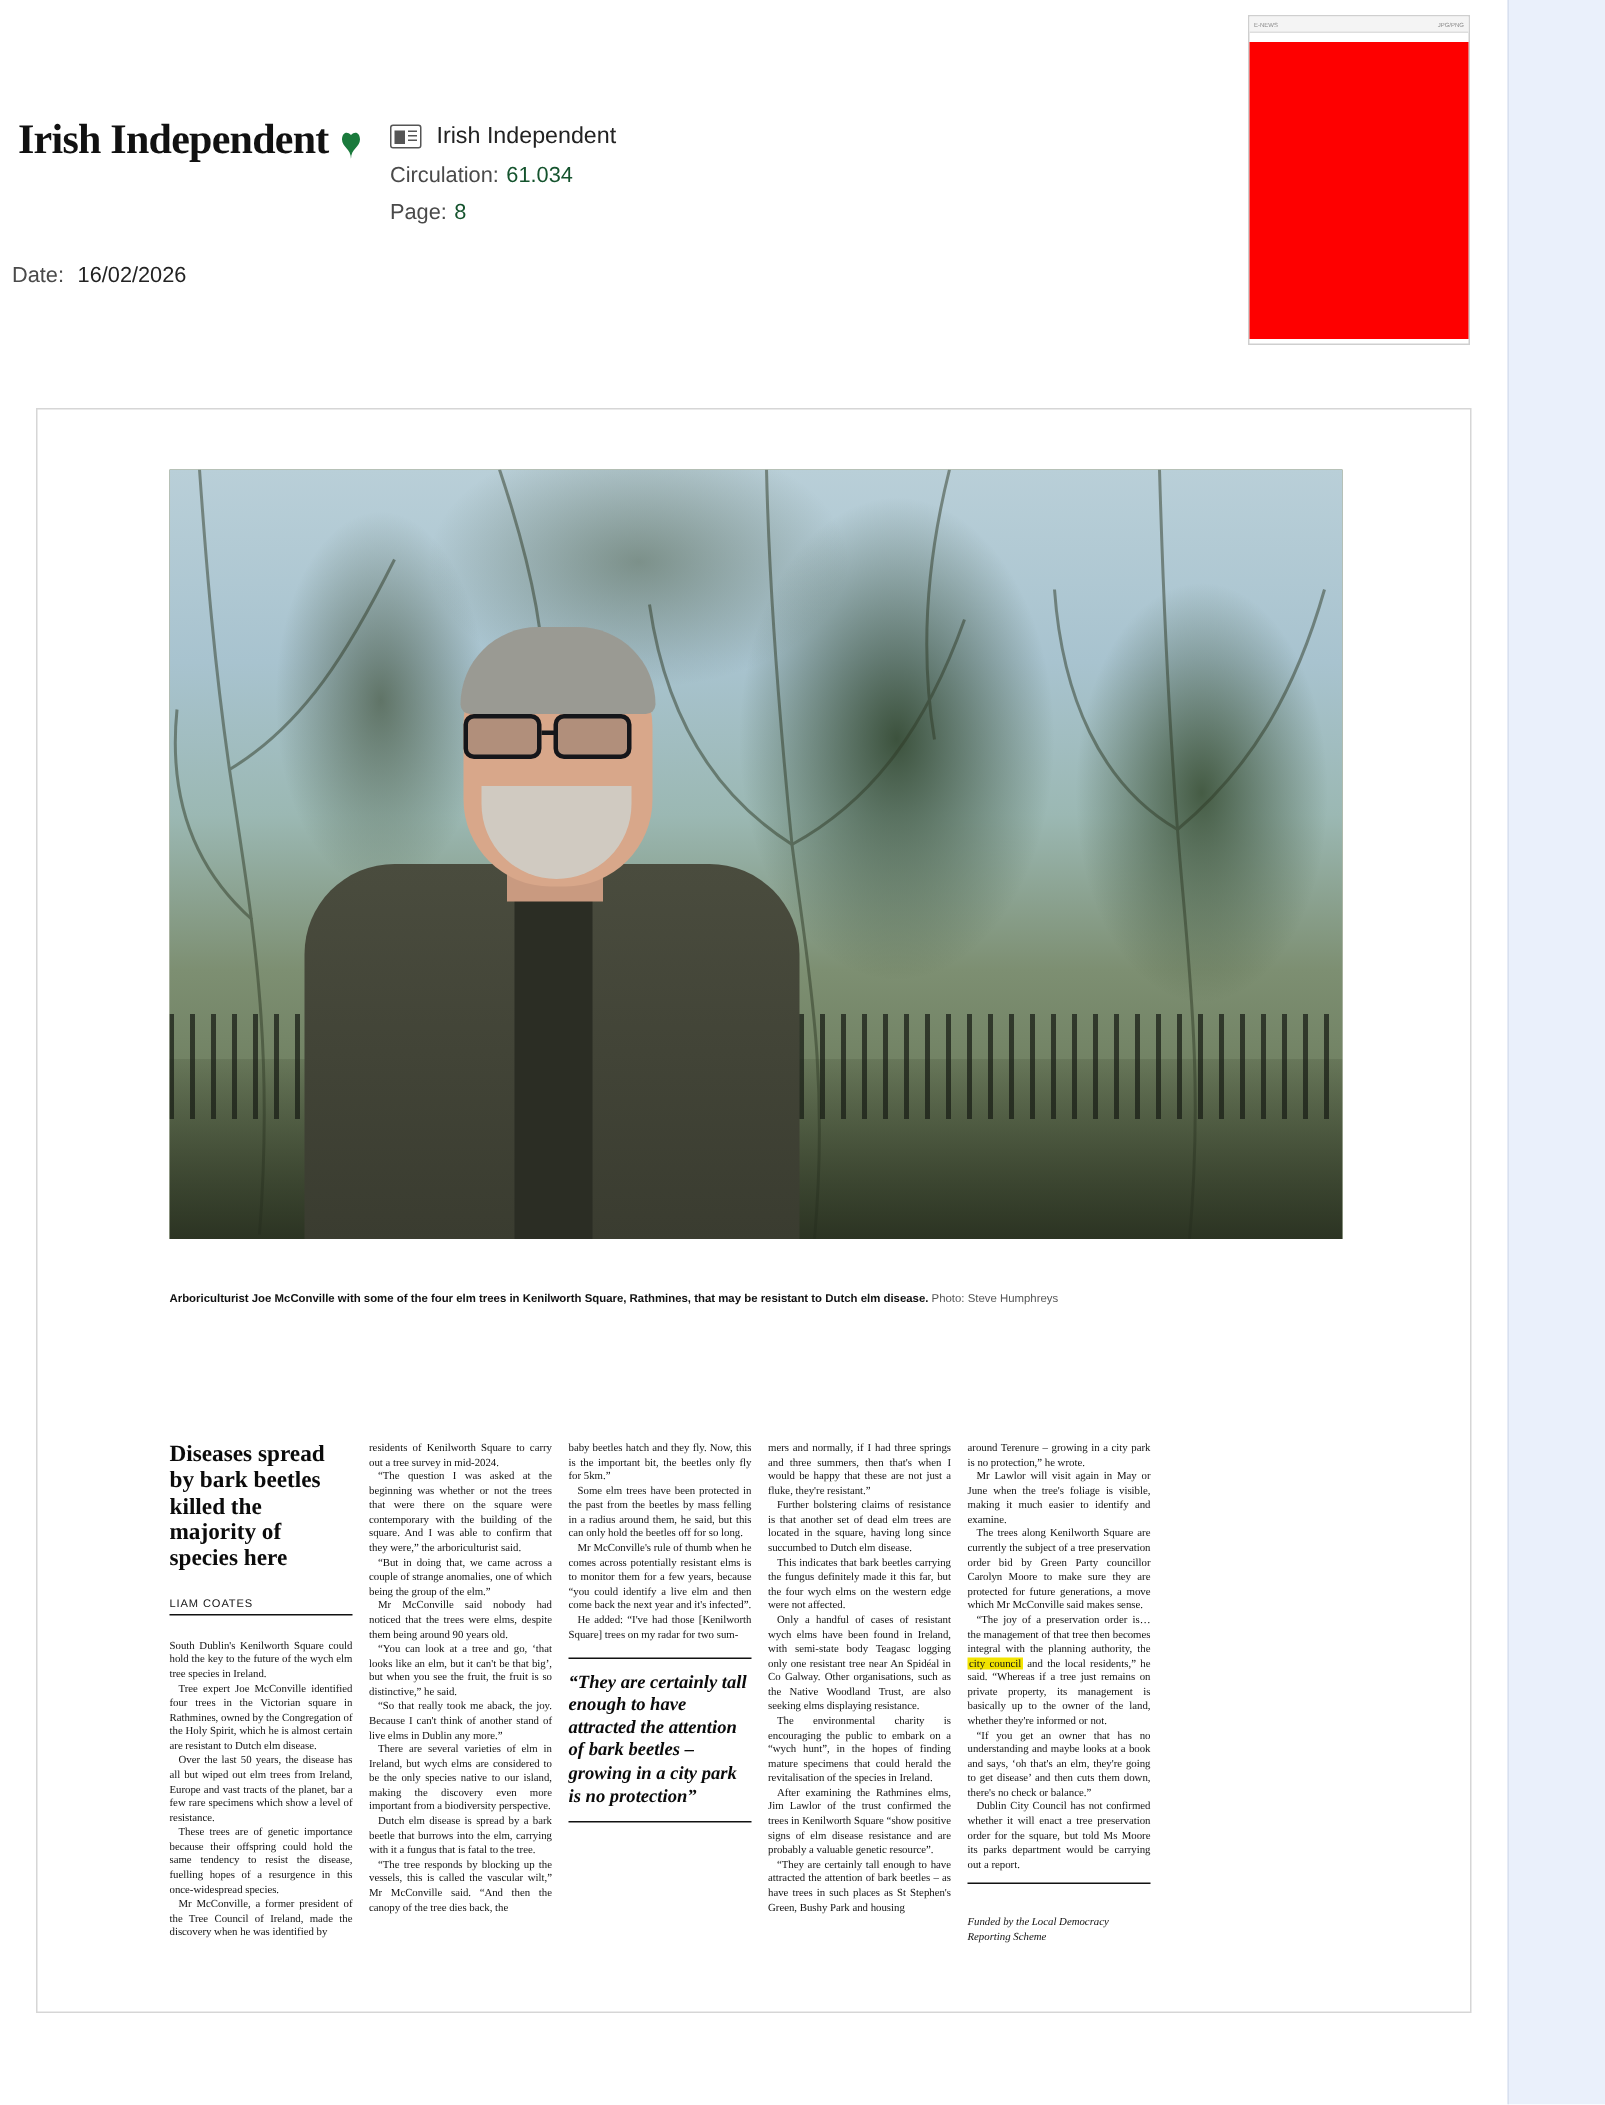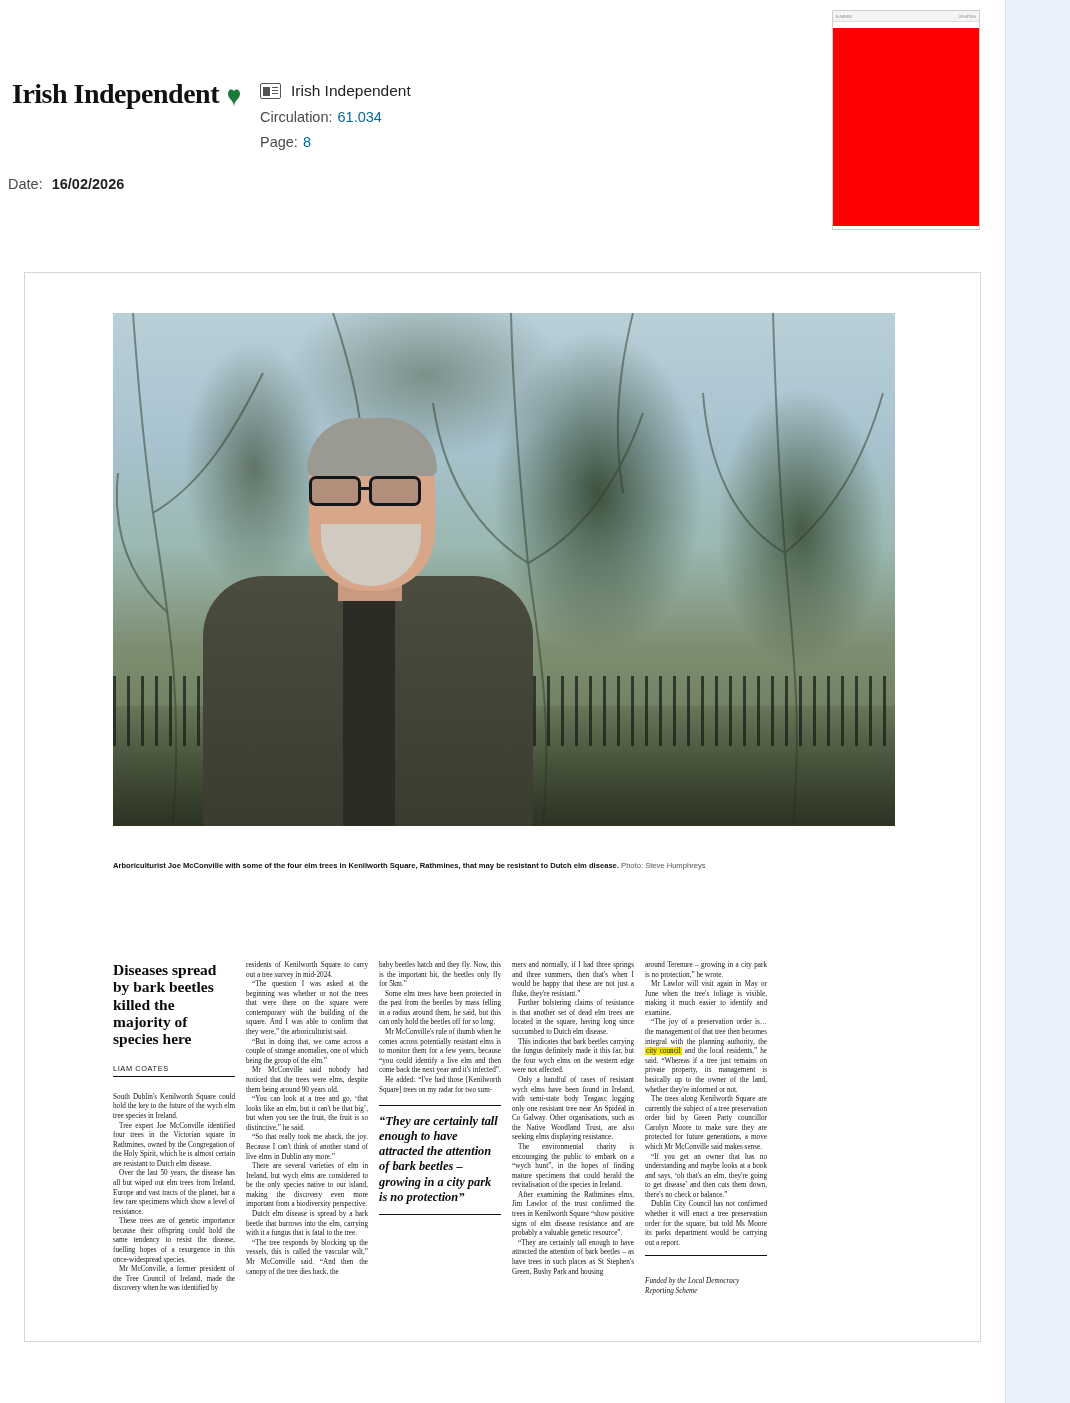--- a/index.html
+++ b/index.html
@@ -43,21 +43,21 @@
     position: relative;
   }
   .meta-block {
     position: absolute;
     left: 260px; top: 82px;
     font-size: 14.5px;
     color: #4a4a4a;
   }
   .meta-row { display: flex; align-items: center; margin-bottom: 9px; }
   .meta-label { color: #4a4a4a; margin-right: 5px; }
-  .meta-value { color: #0369a1; }
+  .meta-value { color: #14532d; }
   .paper-icon {
     display: inline-block;
     width: 21px; height: 16px;
     border: 1.6px solid #555;
     border-radius: 2px;
     margin-right: 10px;
     position: relative;
     flex: none;
   }
   .paper-icon:before {
@@ -75,21 +75,21 @@
     background: #555;
     box-shadow: 0 3px 0 #555, 0 6px 0 #555;
   }
   .pub-name { font-size: 15.5px; color: #222; }
   .date-line {
     position: absolute;
     left: 8px; top: 176px;
     font-size: 14.5px;
     color: #4a4a4a;
   }
-  .date-line b { color: #222; font-weight: bold; text-align: center; }
+  .date-line b { color: #222; font-weight: normal; text-align: center; }
 
   
   .snippet-box {
     position: absolute;
     left: 832px; top: 10px;
     width: 148px; height: 220px;
     background: #ffffff;
     border: 1px solid #cfcfcf;
   }
   .snippet-bar {
@@ -430,24 +430,24 @@
         <p>This indicates that bark beetles carrying the fungus definitely made it this far, but the four wych elms on the western edge were not affected.</p>
         <p>Only a handful of cases of resistant wych elms have been found in Ireland, with semi-state body Teagasc logging only one resistant tree near An Spidéal in Co Galway. Other organisations, such as the Native Woodland Trust, are also seeking elms displaying resistance.</p>
         <p>The environmental charity is encouraging the public to embark on a “wych hunt”, in the hopes of finding mature specimens that could herald the revitalisation of the species in Ireland.</p>
         <p>After examining the Rathmines elms, Jim Lawlor of the trust confirmed the trees in Kenilworth Square “show positive signs of elm disease resistance and are probably a valuable genetic resource”.</p>
         <p>“They are certainly tall enough to have attracted the attention of bark beetles – as have trees in such places as St Stephen's Green, Bushy Park and housing</p>
       </div>
 
       <div class="col">
         <p class="first">around Terenure – growing in a city park is no protection,” he wrote.</p>
         <p>Mr Lawlor will visit again in May or June when the tree's foliage is visible, making it much easier to identify and examine.</p>
+        <p>The trees along Kenilworth Square are currently the subject of a tree preservation order bid by Green Party councillor Carolyn Moore to make sure they are protected for future generations, a move which Mr McConville said makes sense.</p>
         <p>
           <span>“The joy of a preservation order is… the management of that tree then becomes integral with the planning authority, the <span class="highlight">city council</span> and the local residents,” he said. “Whereas if a tree just remains on private property, its management is basically up to the owner of the land, whether they're informed or not.</span>
         </p>
-        <p>The trees along Kenilworth Square are currently the subject of a tree preservation order bid by Green Party councillor Carolyn Moore to make sure they are protected for future generations, a move which Mr McConville said makes sense.</p>
         <p>“If you get an owner that has no understanding and maybe looks at a book and says, ‘oh that's an elm, they're going to get disease’ and then cuts them down, there's no check or balance.”</p>
         <p>Dublin City Council has not confirmed whether it will enact a tree preservation order for the square, but told Ms Moore its parks department would be carrying out a report.</p>
         <div class="footnote">Funded by the Local Democracy Reporting Scheme</div>
       </div>
 
     </div>
   </div>
 </div>
 
 </body></html>

